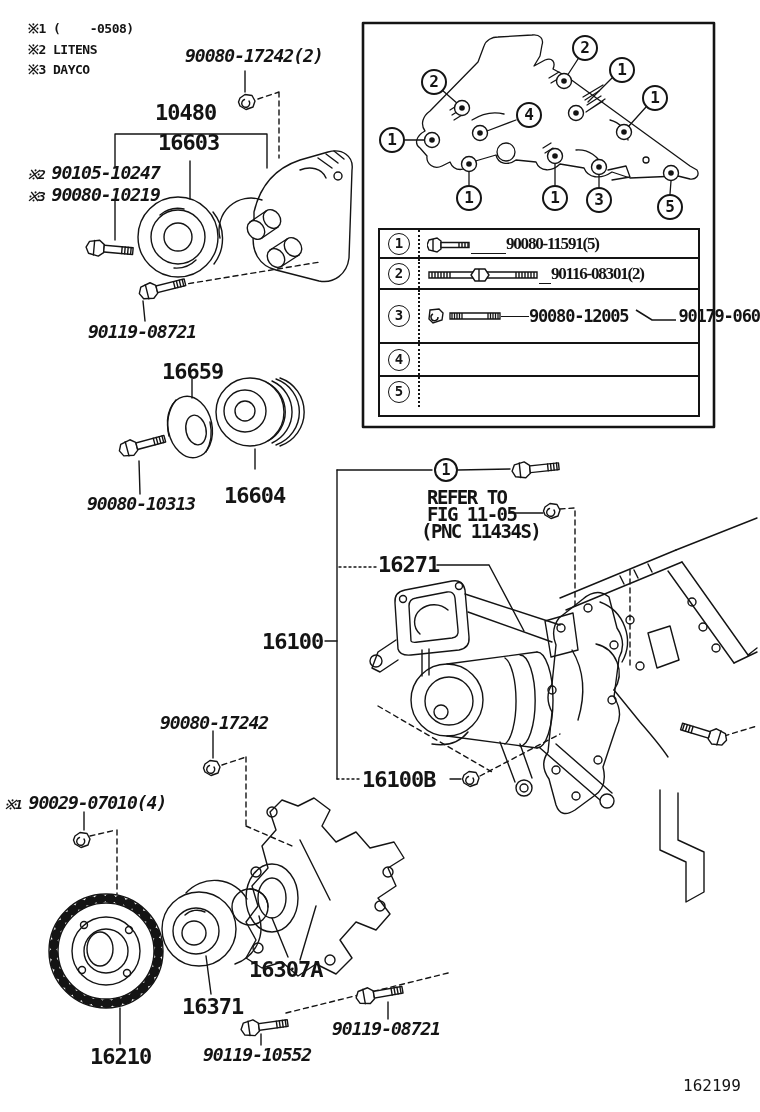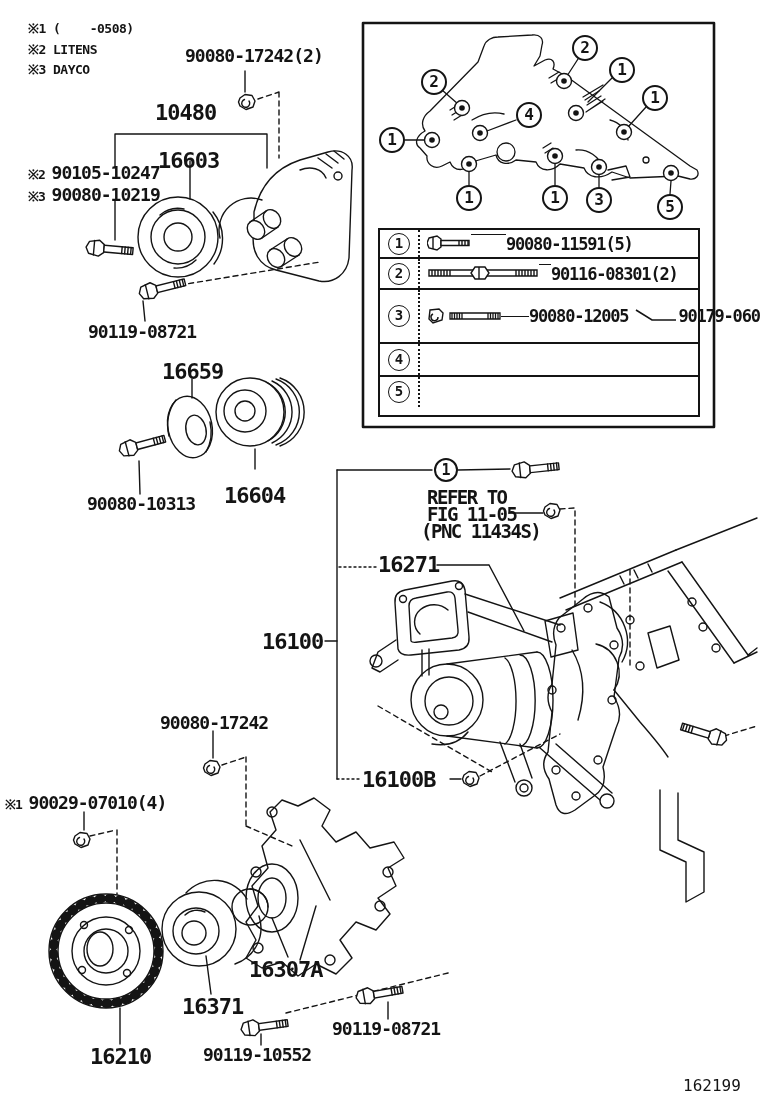--- a/index.html
+++ b/index.html
@@ -2,38 +2,38 @@
 <html><head>
 <meta charset="utf-8">
 <style>
   html,body{margin:0;padding:0;background:#ffffff;}
   .stage{position:relative;width:760px;height:1112px;background:#fff;overflow:hidden;
          font-family:"DejaVu Sans Mono",monospace;color:#141414;}
   svg.art{position:absolute;left:0;top:0;}
   .lb{position:absolute;font-family:"DejaVu Sans Mono",monospace;font-weight:bold;
       color:#141414;white-space:pre;letter-spacing:-0.5px;line-height:1.05;}
   .big{font-size:22px;letter-spacing:-1px;}
-  .num{font-size:18px;letter-spacing:-1px;}
+  .num{font-size:18px;letter-spacing:-1px;font-style:italic;}
   .note{font-size:13px;}
   .ref{font-size:19px;letter-spacing:-1.5px;}
   .ftr{font-size:16px;font-weight:normal;letter-spacing:0;}
   .pfx{font-size:13px;font-weight:bold;}
   .co{position:absolute;box-sizing:border-box;border:2px solid #141414;border-radius:50%;
       text-align:center;background:#fff;font-weight:bold;}
   .co26{width:26px;height:26px;line-height:22px;font-size:16px;}
   .co24{width:24px;height:24px;line-height:20px;font-size:15px;}
   
   .tbl{position:absolute;left:378px;top:228px;width:322px;height:189px;border:2px solid #141414;
        box-sizing:border-box;display:flex;flex-direction:column;background:#fff;}
   .trow{display:flex;border-bottom:2px solid #141414;box-sizing:border-box;align-items:center;flex:none;}
   .trow:last-child{border-bottom:none;}
   .tnum{width:38px;flex:none;align-self:stretch;border-right:2px dotted #141414;
         display:flex;align-items:center;justify-content:center;}
   .tco{width:22px;height:22px;line-height:18px;font-size:14px;border-width:1.8px;position:static;}
-  .tbody{flex:1;display:flex;align-items:flex-start;padding-left:7px;}
+  .tbody{flex:1;display:flex;align-items:flex-end;padding-left:7px;font-family:Liberation Serif, serif;}
   .conn{border-top:1.7px solid #141414;flex:none;height:0;}
   .tpart{font-size:17px;font-weight:bold;letter-spacing:-1.2px;white-space:pre;}
   .r3wrap{flex:1;display:flex;flex-direction:row;justify-content:center;padding-left:7px;align-items:center;}
   .r3line{display:flex;align-items:center;}
 </style>
 </head>
 <body>
 
 <div class="stage">
 
@@ -281,21 +281,21 @@
       <use href="#g-bolt" transform="translate(367,996) rotate(-10)"></use>
     </g>
   </svg>
 
   <div class="lb note" style="left:28px;top:22px">※1 (    -0508)</div>
   <div class="lb note" style="left:28px;top:43px">※2 LITENS</div>
   <div class="lb note" style="left:28px;top:63px">※3 DAYCO</div>
 
   <div class="lb num" style="left:185px;top:47px">90080-17242(2)</div>
   <div class="lb big" style="left:155px;top:101px">10480</div>
-  <div class="lb big" style="left:158px;top:149px">16603</div>
+  <div class="lb big" style="left:158px;top:131px">16603</div>
 
   <div class="lb num" style="left:28px;top:164px"><span class="pfx">※2 </span><span>90105-10247</span></div>
   <div class="lb num" style="left:28px;top:186px"><span class="pfx">※3 </span><span>90080-10219</span></div>
 
   <div class="lb num" style="left:88px;top:323px">90119-08721</div>
   <div class="lb big" style="left:162px;top:360px">16659</div>
   <div class="lb big" style="left:224px;top:484px">16604</div>
   <div class="lb num" style="left:87px;top:495px">90080-10313</div>
 
   <div class="lb ref" style="left:427px;top:488px">REFER TO</div>

